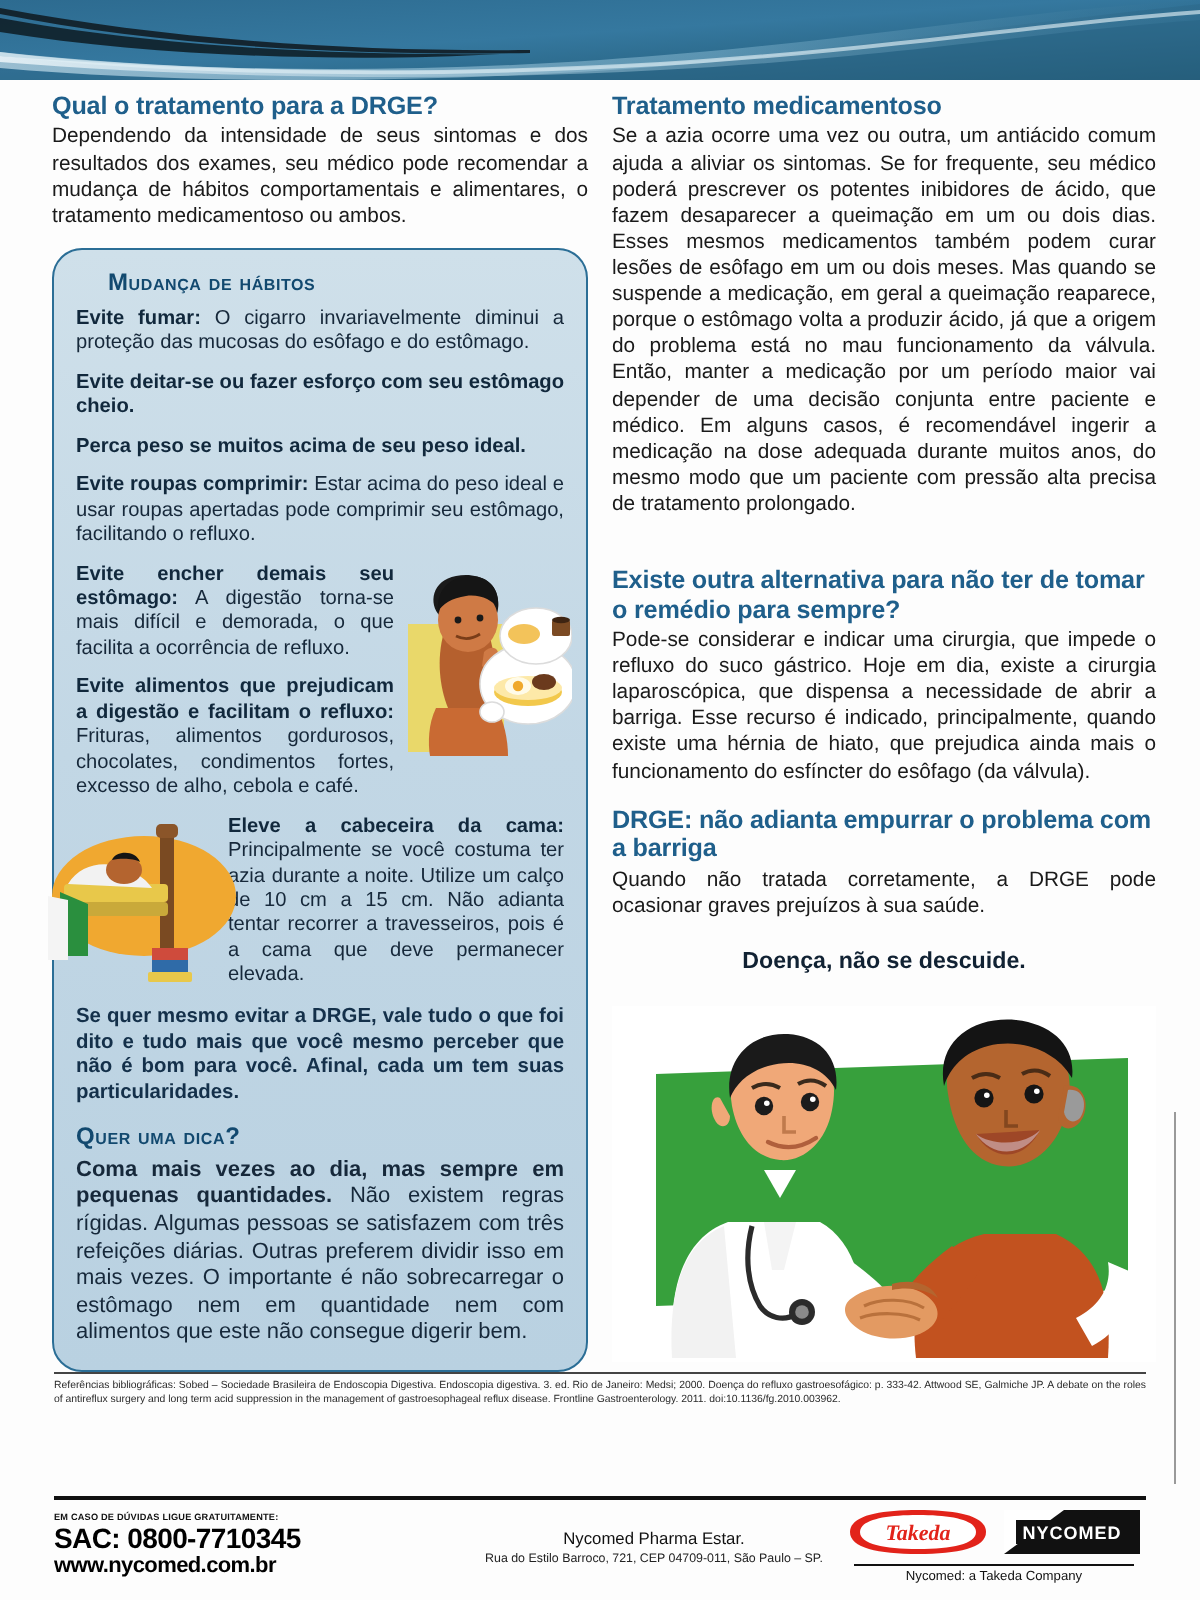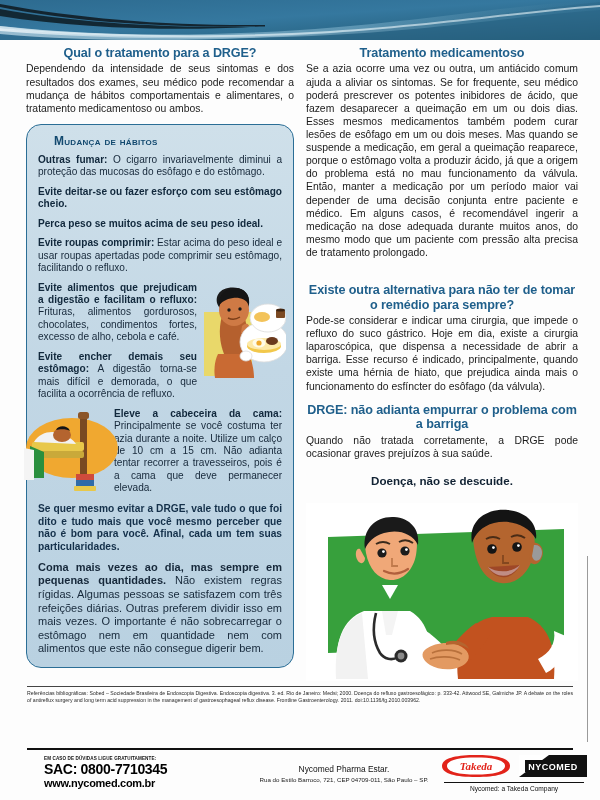--- a/index.html
+++ b/index.html
@@ -20,21 +20,21 @@
     background-color:#316f95;}
   .banner svg{display:block;width:600px;height:40px;}
 
   
   .col{position:absolute;top:46px;}
   .col-left{left:26px;width:268px;}
   .col-right{left:306px;width:272px;}
 
   h2.sec{
     color:#1f5f8b;font-size:12.6px;font-weight:bold;
-    margin:0 0 2px 0;line-height:1.15;letter-spacing:-0.1px;text-align:center;
+    margin:0 0 2px 0;line-height:1.15;letter-spacing:-0.1px;
   }
   p.body{
     margin:0 0 7px 0;font-size:10.4px;line-height:1.26;
     text-align:justify;color:#1a1a1a;
   }
   p.body:last-child{margin-bottom:0;}
 
   
   .habits-box{
     position:relative;margin-top:9px;
@@ -79,21 +79,21 @@
     font-size:5.2px;line-height:1.42;color:#2a2a2a;text-align:justify;
   }
   .rule-top{position:absolute;left:27px;top:686px;width:546px;height:1px;background:#444;}
 
   .supervision{
     position:absolute;left:27px;top:722px;width:546px;
     text-align:center;font-size:7.4px;line-height:1.5;color:#1a1a1a;
   }
   .rule-bottom{position:absolute;left:27px;top:748px;width:546px;height:2.4px;background:#111;}
 
-  .footer{position:absolute;left:44px;top:754px;width:546px;height:44px;}
+  .footer{position:absolute;left:27px;top:754px;width:546px;height:44px;}
   .sac{position:absolute;left:0;top:2px;width:190px;}
   .sac .pre{font-size:4.6px;font-weight:bold;letter-spacing:0.1px;color:#111;margin-bottom:1px;}
   .sac .num{font-size:14px;font-weight:bold;color:#000;line-height:1.05;letter-spacing:-0.3px;}
   .sac .site{font-size:11px;font-weight:bold;color:#000;line-height:1.1;letter-spacing:-0.3px;}
 
   .company{position:absolute;left:185px;top:10px;width:230px;text-align:center;}
   .company .cname{font-size:8.4px;color:#111;line-height:1.4;}
   .company .caddr{font-size:6.2px;color:#222;line-height:1.4;}
 
   .logos{position:absolute;right:0;top:0;width:152px;}
@@ -139,21 +139,21 @@
 
   <div class="col col-left">
 
     <h2 class="sec">Qual o tratamento para a DRGE?</h2>
     <p class="body">Dependendo da intensidade de seus sintomas e dos resultados dos exames, seu médico pode recomendar a mudança de hábitos comportamentais e alimentares, o tratamento medicamentoso ou ambos.</p>
 
     <div class="habits-box">
       <div class="habits-title">Mudança de hábitos</div>
 
       <div class="tip">
-        <b>Outras fumar:</b><span> O cigarro invariavelmente diminui a proteção das mucosas do esôfago e do estômago.</span>
+        <b>Evite fumar:</b><span> O cigarro invariavelmente diminui a proteção das mucosas do esôfago e do estômago.</span>
       </div>
 
       <div class="tip">
         <b>Evite deitar-se ou fazer esforço com seu estômago cheio.</b><span></span>
       </div>
 
       <div class="tip">
         <b>Perca peso se muitos acima de seu peso ideal.</b><span></span>
       </div>
 
@@ -179,25 +179,25 @@
         <ellipse cx="62" cy="62" rx="17" ry="6" fill="#fde9a8"></ellipse>
         <ellipse cx="57" cy="61" rx="6.5" ry="4.5" fill="#fffbe8"></ellipse>
         <circle cx="57" cy="61" r="2.6" fill="#f0a92c"></circle>
         <ellipse cx="70" cy="59" rx="6" ry="4" fill="#6b3a1d"></ellipse>
         <rect x="74" y="28" width="9" height="8" rx="1" fill="#7b4a23"></rect>
         <ellipse cx="78.5" cy="28" rx="4.5" ry="1.6" fill="#3e2412"></ellipse>
         <ellipse cx="60" cy="35" rx="8" ry="5" fill="#f3c35a"></ellipse>
       </svg>
 
       <div class="tip">
+        <b>Evite encher demais seu estômago:</b><span> A digestão torna-se mais difícil e demorada, o que facilita a ocorrência de refluxo.</span>
+      </div>
+
+      <div class="tip">
         <b>Evite alimentos que prejudicam a digestão e facilitam o refluxo:</b><span> Frituras, alimentos gordurosos, chocolates, condimentos fortes, excesso de alho, cebola e café.</span>
-      </div>
-
-      <div class="tip">
-        <b>Evite encher demais seu estômago:</b><span> A digestão torna-se mais difícil e demorada, o que facilita a ocorrência de refluxo.</span>
       </div>
 
       <div style="position:relative;min-height:86px;">
         <svg class="bed-ill" viewBox="0 0 104 86">
           <ellipse cx="50" cy="40" rx="46" ry="30" fill="#f0a830"></ellipse>
           <rect x="58" y="8" width="7" height="62" rx="2" fill="#7a4a22"></rect>
           <rect x="56" y="4" width="11" height="7" rx="2.5" fill="#8b5529"></rect>
           <rect x="10" y="34" width="52" height="9" rx="2" fill="#e8c84a"></rect>
           <rect x="10" y="43" width="52" height="7" rx="2" fill="#c9a93a"></rect>
           <path d="M12 34 C 18 24 30 22 40 26 C 48 29 52 33 54 36 Z" fill="#f2f2f2"></path>
@@ -209,20 +209,21 @@
           <rect x="54" y="72" width="18" height="6" fill="#2f6ba8"></rect>
           <rect x="52" y="78" width="22" height="5" rx="1" fill="#e8c84a"></rect>
         </svg>
         <div class="tip indent-bed">
           <b>Eleve a cabeceira da cama:</b><span> Principalmente se você costuma ter azia durante a noite. Utilize um calço de 10 cm a 15 cm. Não adianta tentar recorrer a travesseiros, pois é a cama que deve permanecer elevada.</span>
         </div>
       </div>
 
       <div class="closing">Se quer mesmo evitar a DRGE, vale tudo o que foi dito e tudo mais que você mesmo perceber que não é bom para você. Afinal, cada um tem suas particularidades.</div>
 
+      <div class="dica-title">Quer uma dica?</div>
       <div class="dica-body">
         <b>Coma mais vezes ao dia, mas sempre em pequenas quantidades.</b><span> Não existem regras rígidas. Algumas pessoas se satisfazem com três refeições diárias. Outras preferem dividir isso em mais vezes. O importante é não sobrecarregar o estômago nem em quantidade nem com alimentos que este não consegue digerir bem.</span>
       </div>
     </div>
   </div>
 
   <div class="col col-right">
 
     <h2 class="sec">Tratamento medicamentoso</h2>
     <p class="body">Se a azia ocorre uma vez ou outra, um antiácido comum ajuda a aliviar os sintomas. Se for frequente, seu médico poderá prescrever os potentes inibidores de ácido, que fazem desaparecer a queimação em um ou dois dias. Esses mesmos medicamentos também podem curar lesões de esôfago em um ou dois meses. Mas quando se suspende a medicação, em geral a queimação reaparece, porque o estômago volta a produzir ácido, já que a origem do problema está no mau funcionamento da válvula. Então, manter a medicação por um período maior vai depender de uma decisão conjunta entre paciente e médico. Em alguns casos, é recomendável ingerir a medicação na dose adequada durante muitos anos, do mesmo modo que um paciente com pressão alta precisa de tratamento prolongado.</p>

